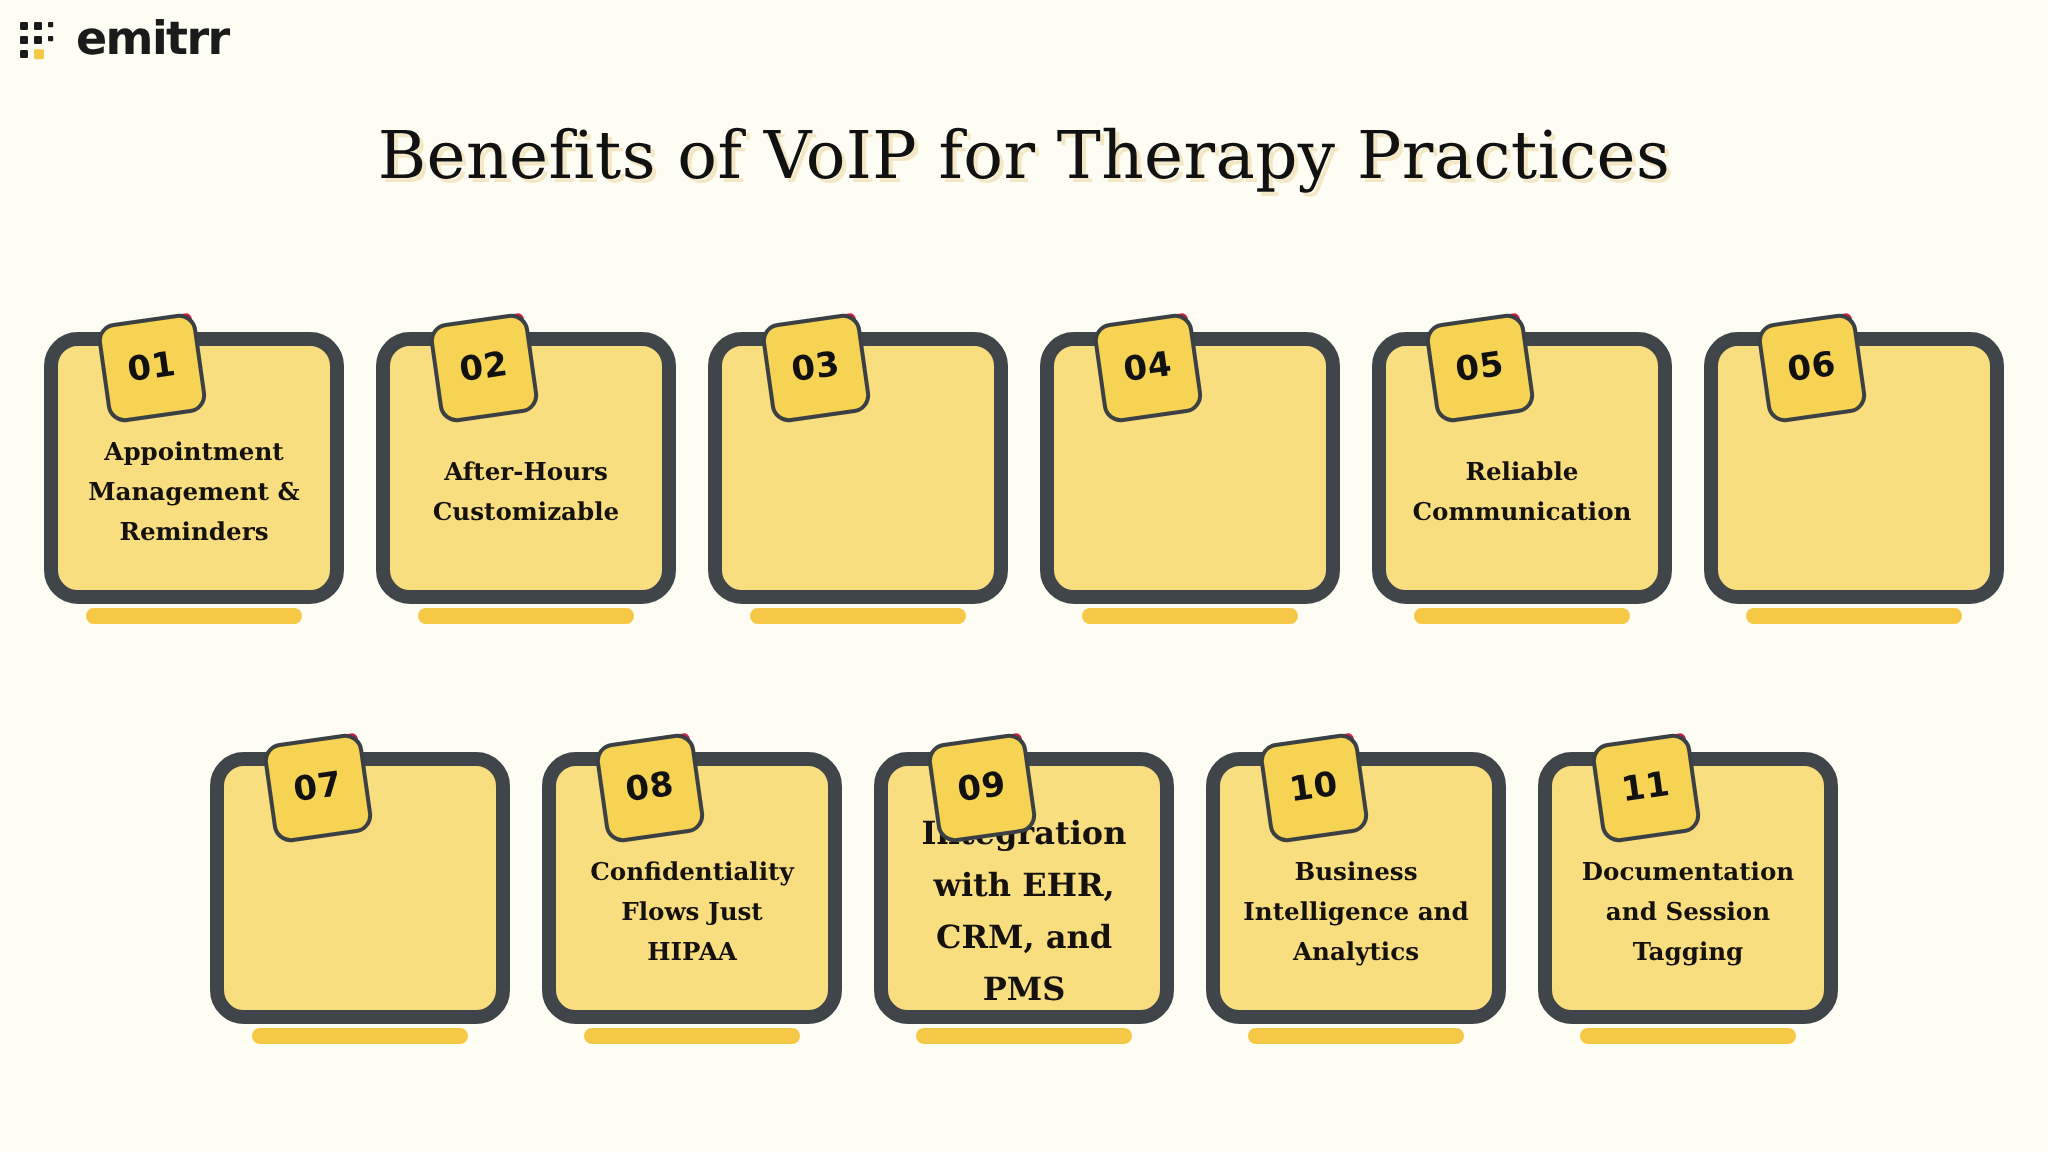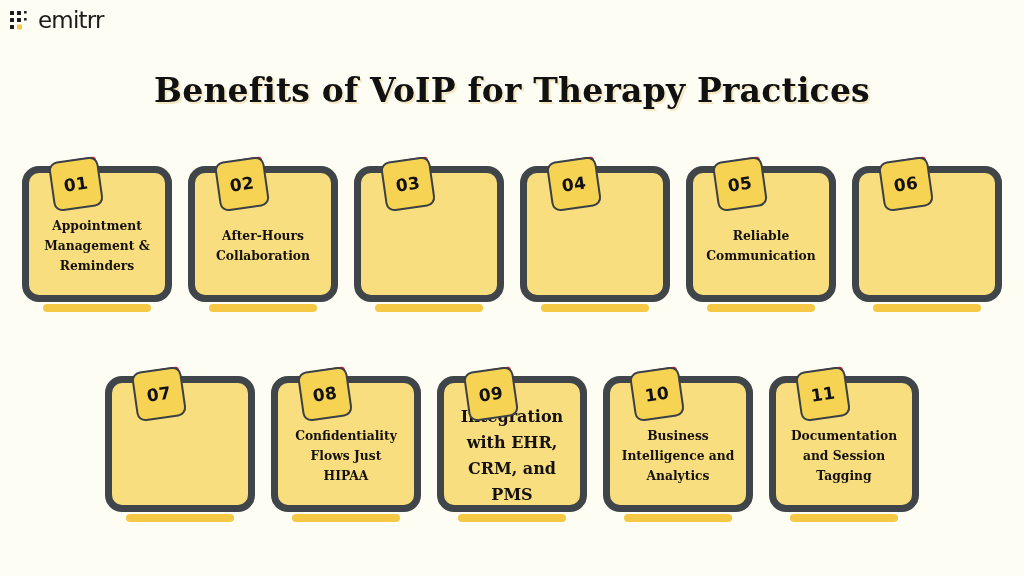--- a/index.html
+++ b/index.html
@@ -24,41 +24,40 @@
     align-items: center;
     gap: 7px;
   }
   .logo-mark {
     width: 21px;
     height: 20px;
     display: block;
   }
   .logo-word {
     font-family: "DejaVu Sans", sans-serif;
-    font-weight: 400;
+    font-weight: 700;
     font-size: 23px;
     letter-spacing: -0.8px;
     color: #1B1B1B;
     line-height: 1;
   }
 
   
   .page-title {
     position: absolute;
     left: 0;
     top: 58px;
     width: 1024px;
     text-align: center;
     font-family: "DejaVu Serif", serif;
-    font-weight: 700;
+    font-weight: 400;
     font-size: 33px;
     letter-spacing: 0.2px;
     color: #111111;
     text-shadow: 2px 2px 0 #F3E7C4;
-    margin-top: 13px;
   }
 
   
   .row {
     position: absolute;
     display: flex;
     justify-content: center;
     align-items: flex-start;
   }
   .row-1 { left: 0; top: 166px; width: 1024px; gap: 16px; }
@@ -189,21 +188,21 @@
   </div>
 
   <div class="card-slot">
     <div class="card">
       <div class="badge-wrap">
         <div class="badge-accent"></div>
         <div class="badge">
           <span class="badge-num">02</span>
         </div>
       </div>
-      <div class="card-title">After-Hours Collaboration</div>
+      <div class="card-title">After-Hours Customizable</div>
     </div>
     <div class="card-foot"></div>
   </div>
 
   <div class="card-slot">
     <div class="card">
       <div class="badge-wrap">
         <div class="badge-accent"></div>
         <div class="badge">
           <span class="badge-num">03</span>

